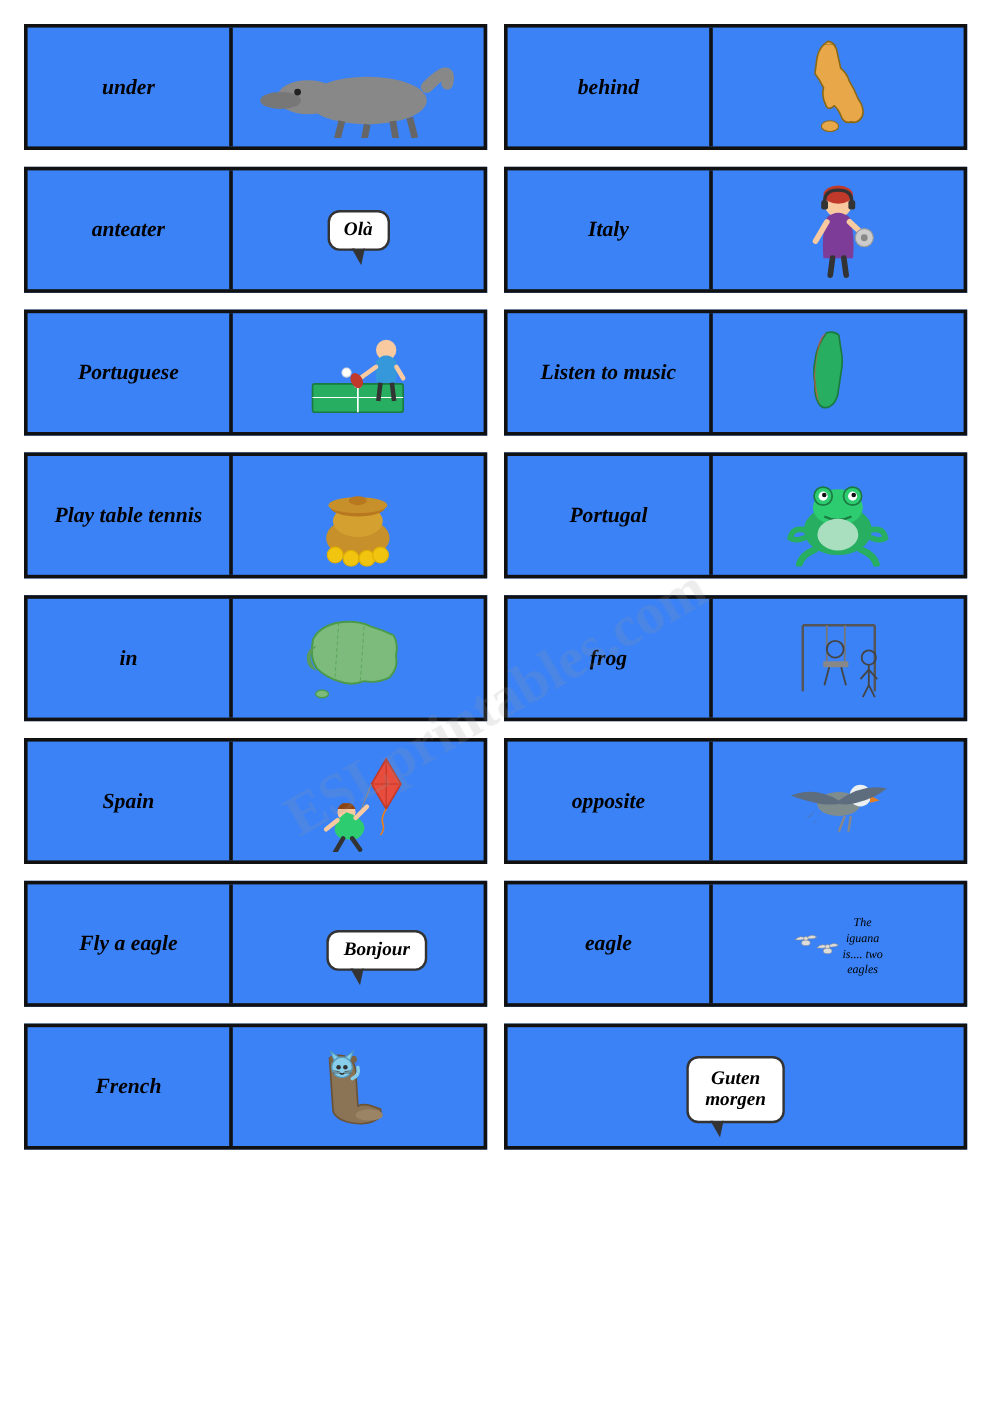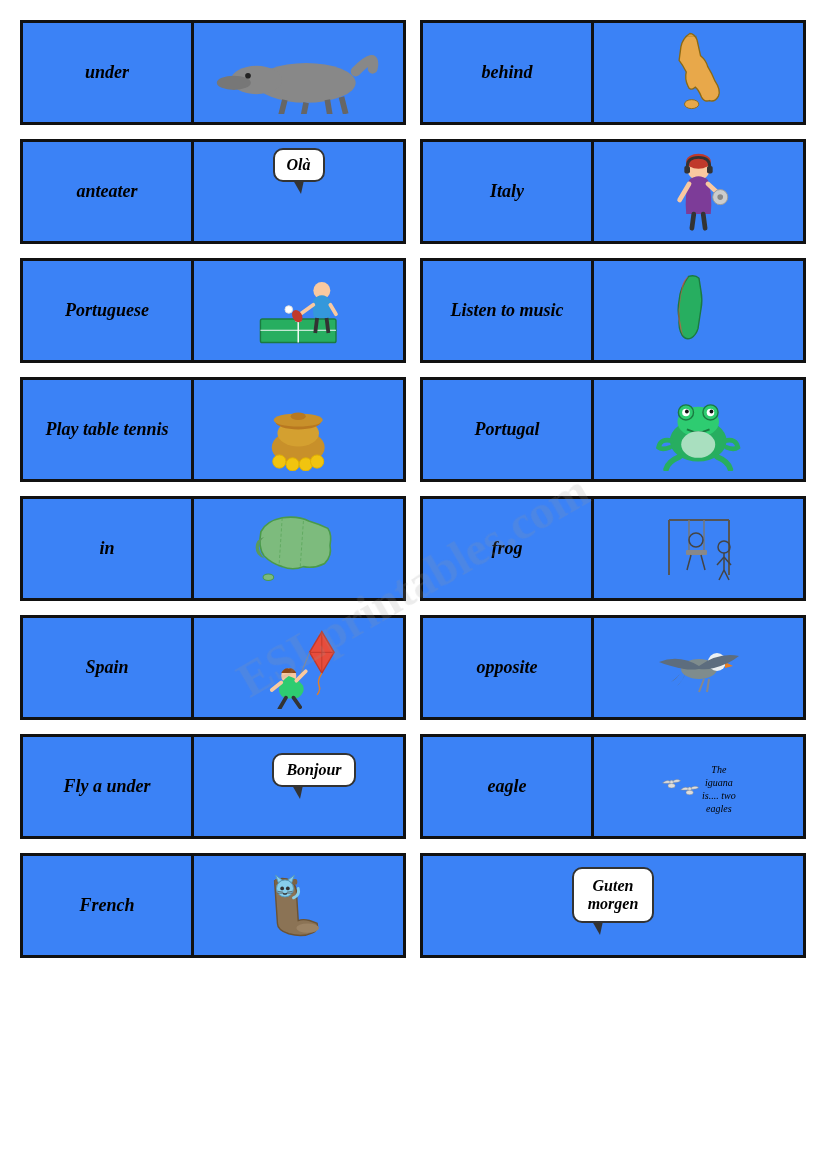--- a/index.html
+++ b/index.html
@@ -36,21 +36,21 @@
       font-size: 18px;
       font-weight: bold;
       text-align: center;
       line-height: 1.3;
       font-family: 'Georgia', serif;
     }
 
     .domino-image {
       flex: 1;
       display: flex;
-      align-items: flex-start;
+      align-items: center;
       justify-content: center;
       padding: 6px;
       overflow: hidden;
       position: relative;
       border-radius: 22px;
     }
 
     
     .speech-bubble {
       position: relative;
@@ -375,21 +375,21 @@
         <path d="M36 50 Q33 58 28 62 Q35 55 36 50Z" fill="#5d6d7e"></path>
         <path d="M40"></path>
 
         <line x1="55" y1="55" x2="50" y2="68" stroke="#888" stroke-width="2"></line>
         <line x1="60" y1="55" x2="58" y2="68" stroke="#888" stroke-width="2"></line>
       </svg>
     </div>
   </div>
 
   <div class="domino">
-    <div class="domino-text">Fly a under</div>
+    <div class="domino-text">Fly a eagle</div>
     <div class="domino-image">
       <div style="position:relative; display:inline-block; margin-top:10px;margin-left:31px;">
         <div class="speech-bubble">
           <span>Bonjour</span>
           <div class="speech-bubble-inner"></div>
         </div>
       </div>
     </div>
   </div>
 

